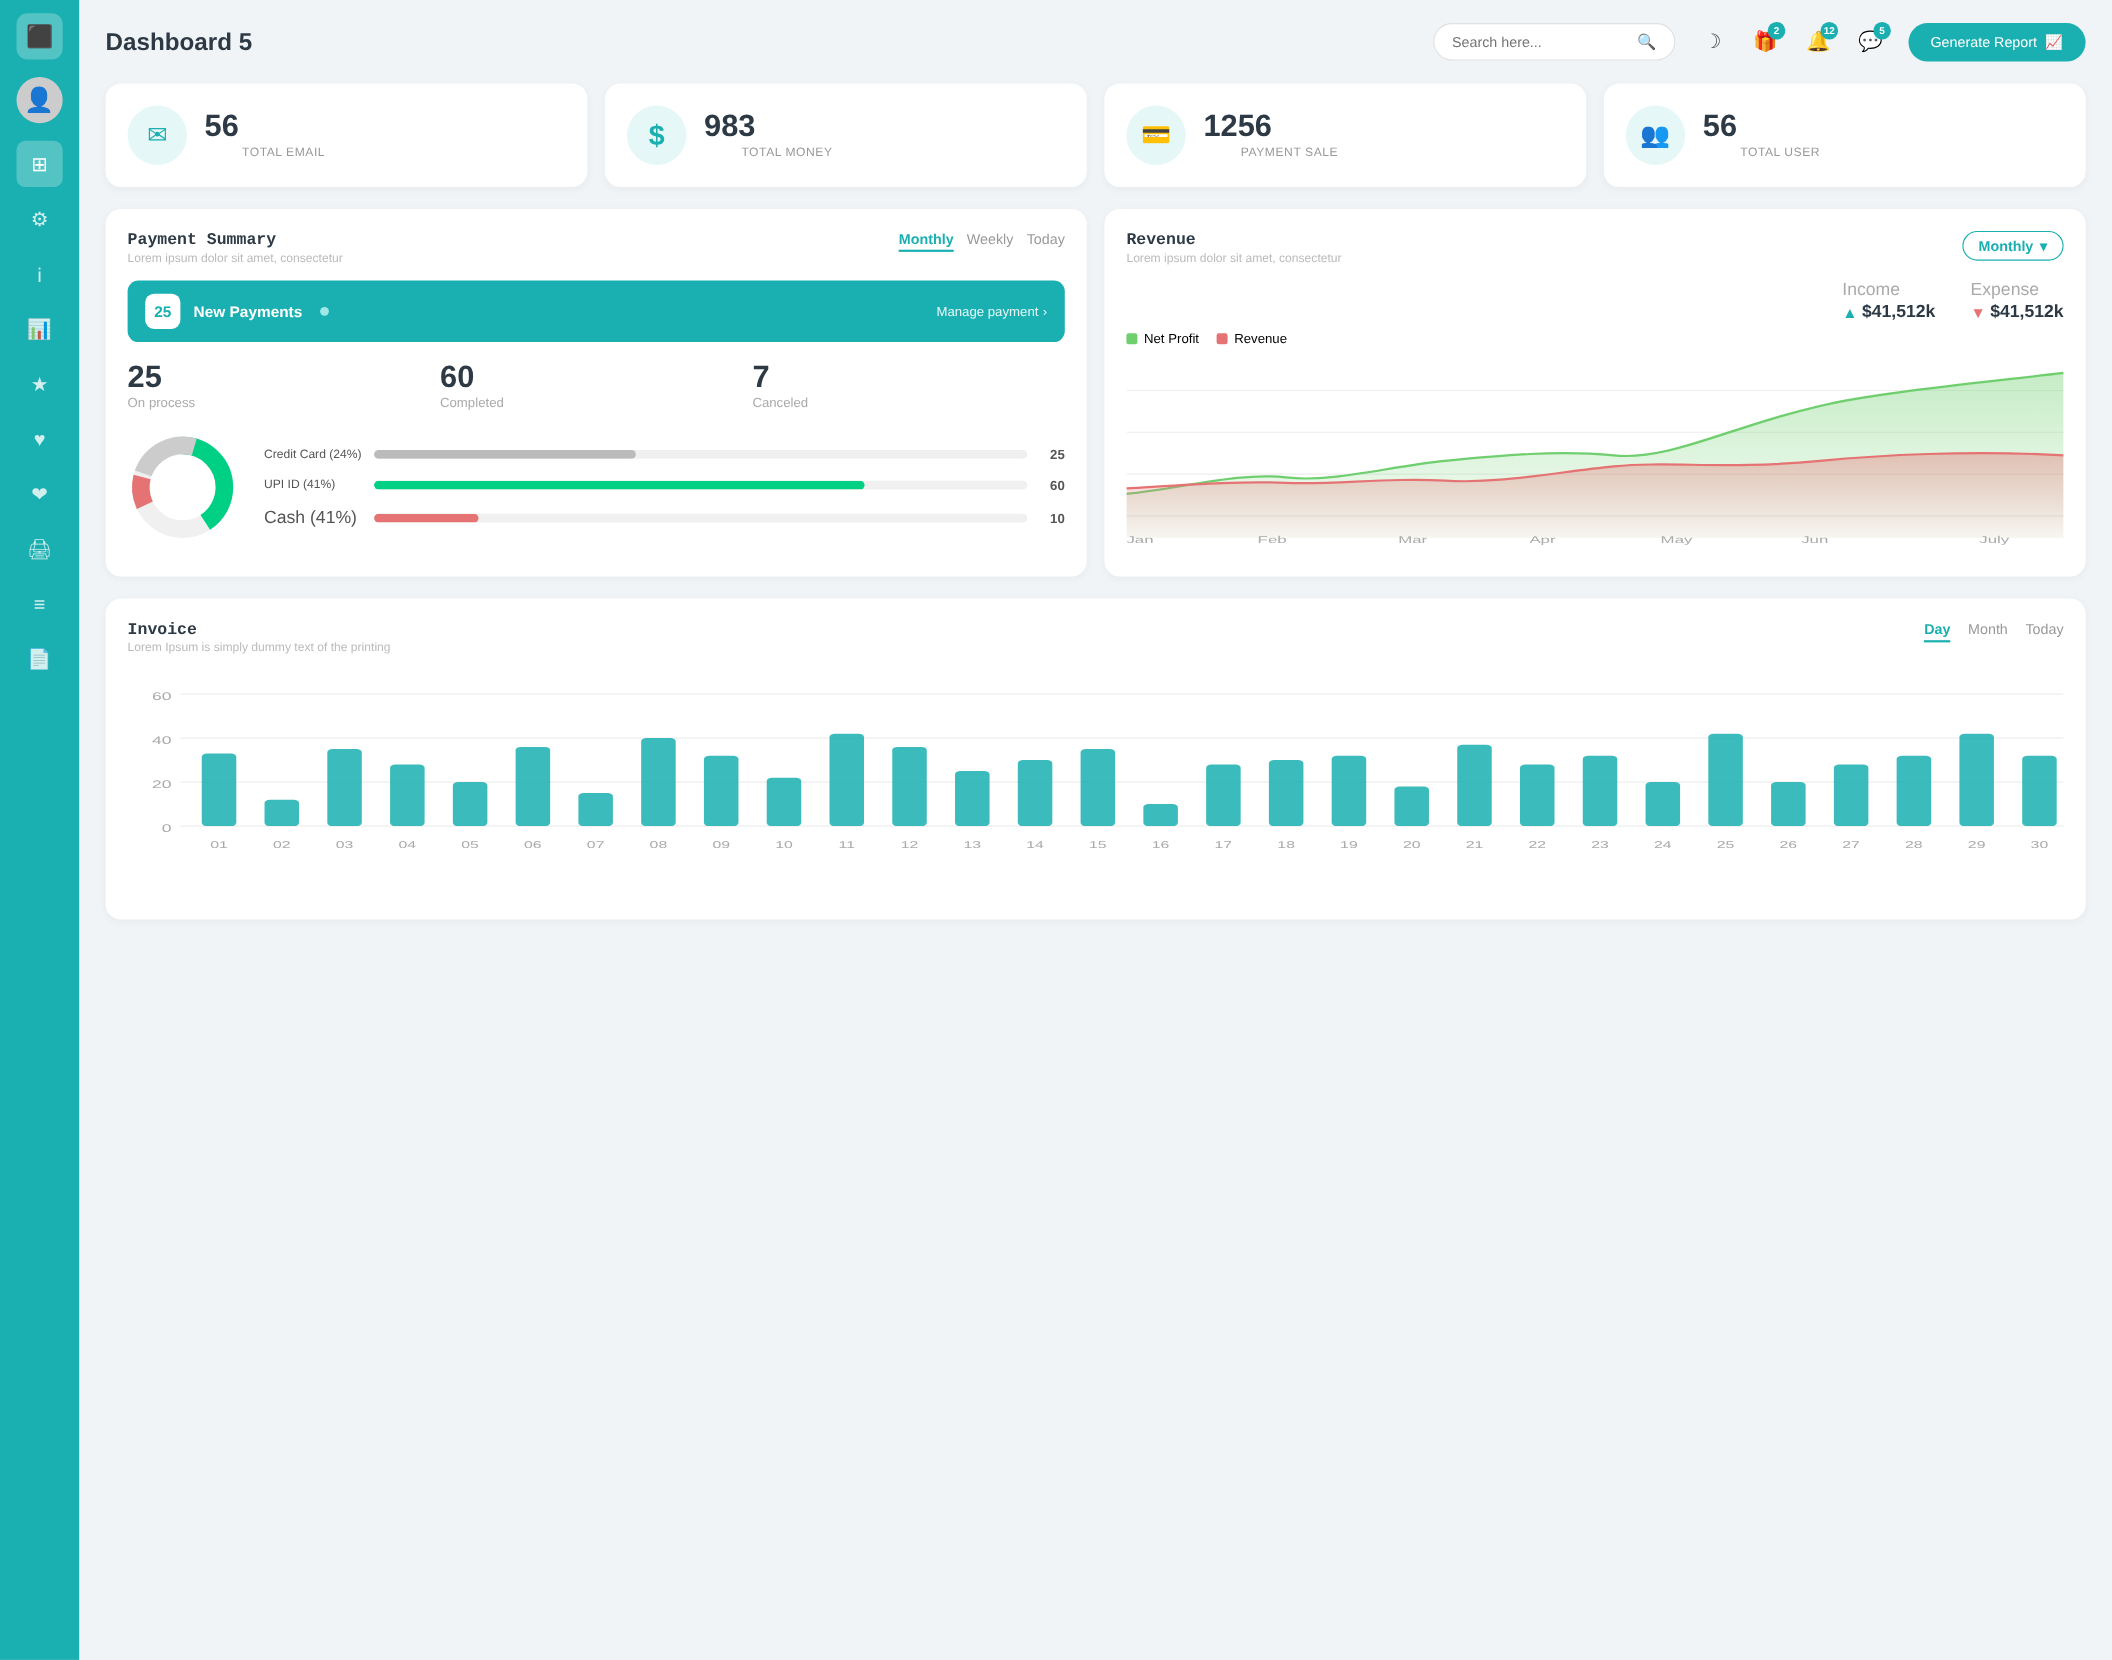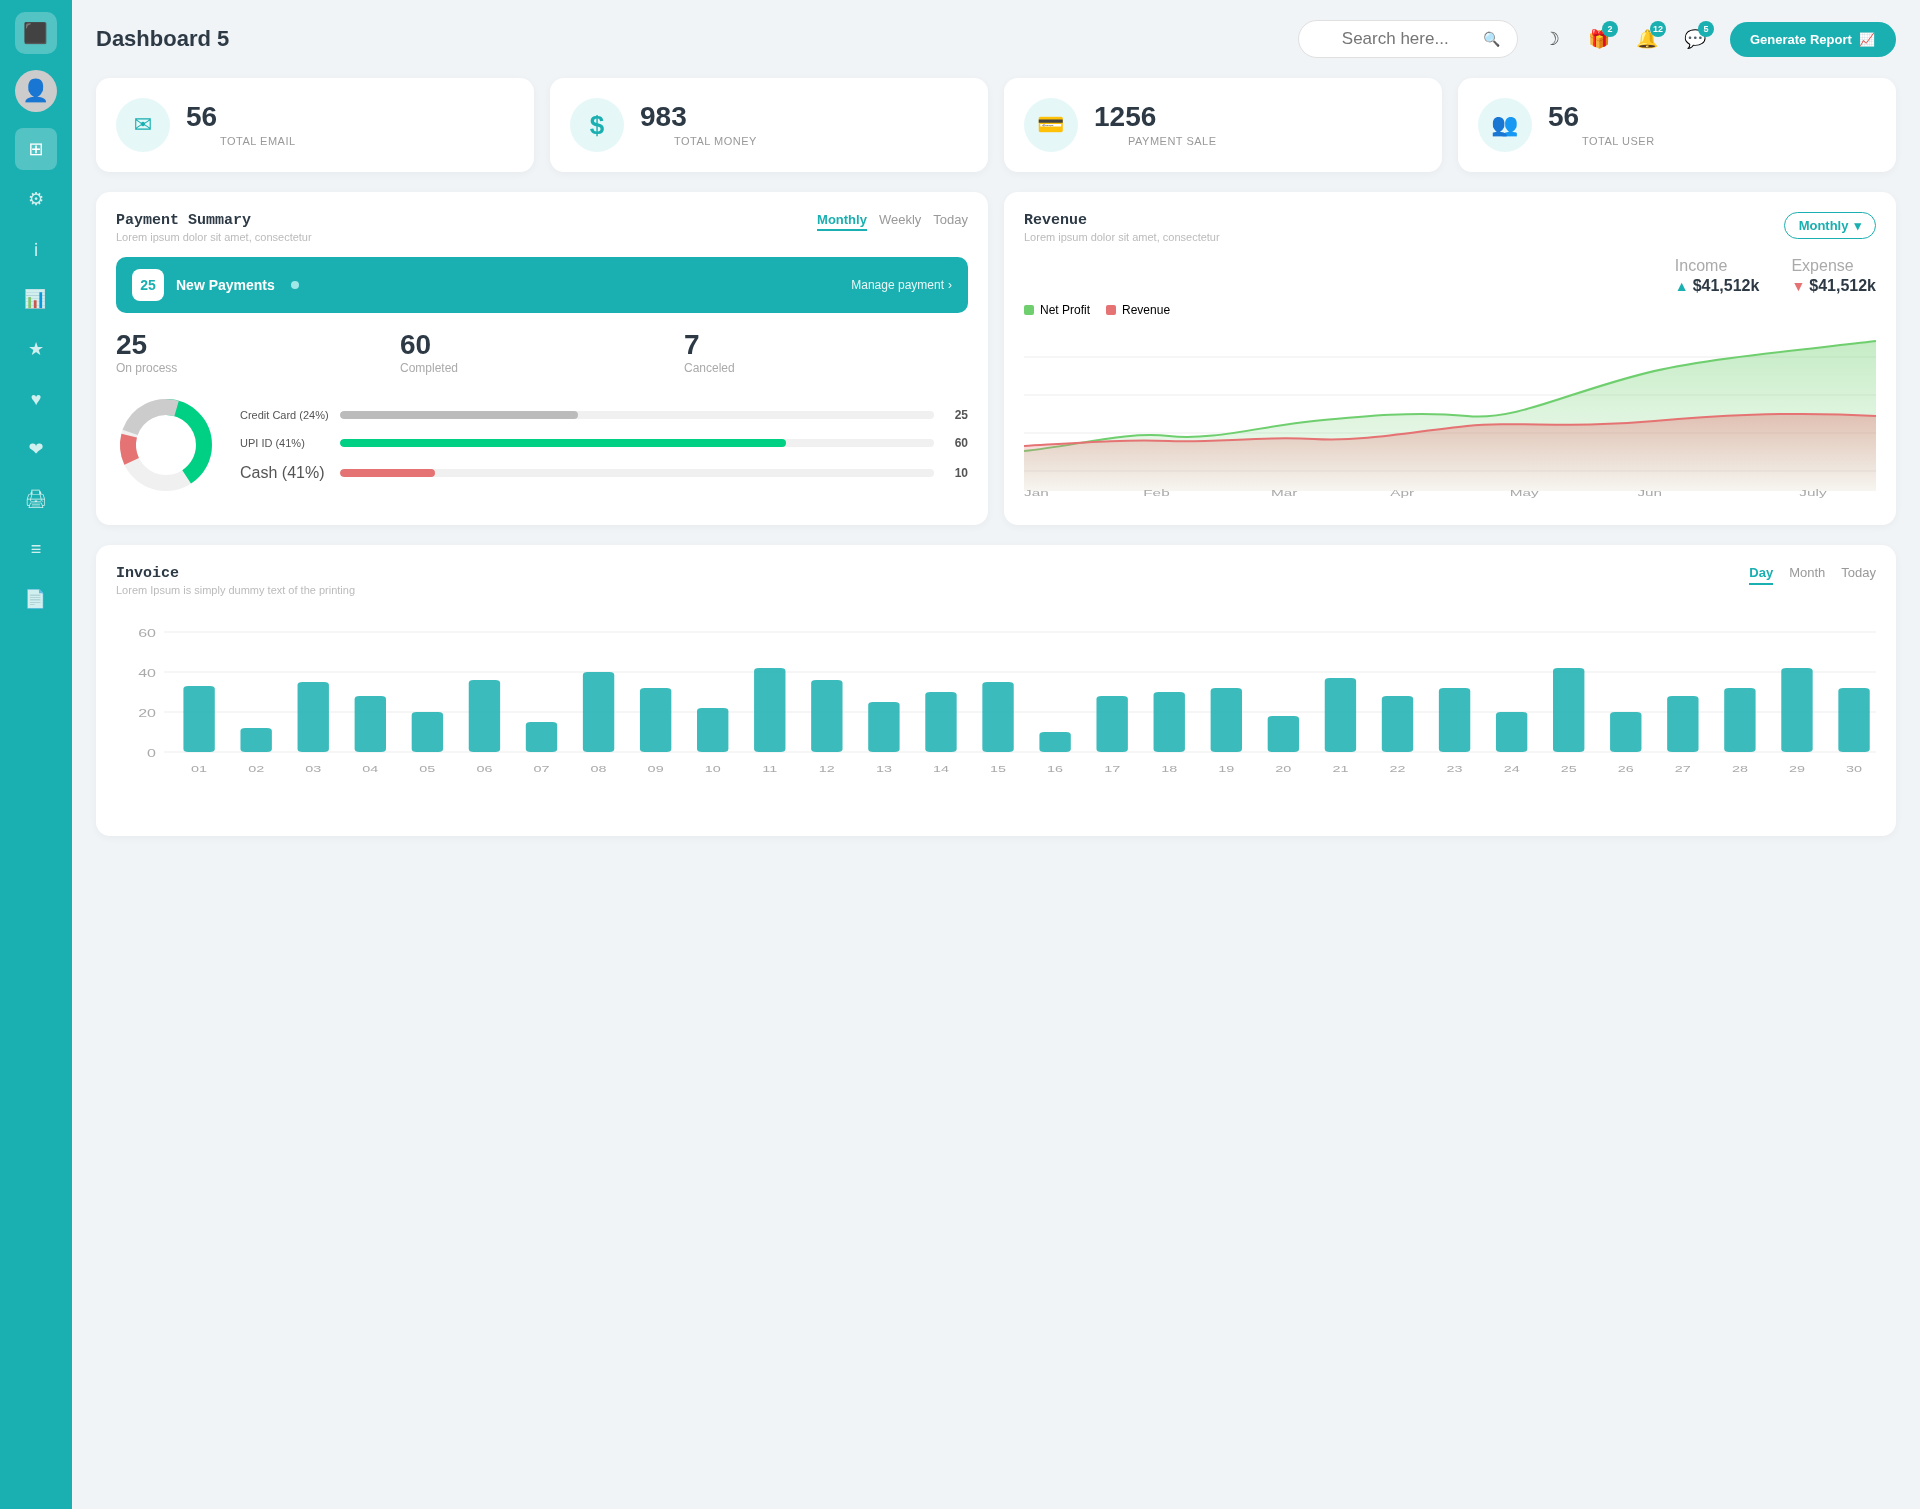--- a/index.html
+++ b/index.html
@@ -72,25 +72,24 @@
       background: #fff;
       border-radius: 24px;
       padding: 8px 16px;
       gap: 8px;
       width: 220px;
       border: 1px solid #e0e0e0;
     }
     .search-box input {
       border: none;
       outline: none;
-      font-size: 17px;
+      font-size: 13px;
       color: #888;
       width: 100%;
       background: transparent;
-      text-align: center;
     }
     .header-icons {
       display: flex;
       align-items: center;
       gap: 12px;
     }
     .icon-btn {
       position: relative;
       width: 36px; height: 36px;
       display: flex; align-items: center; justify-content: center;
@@ -109,21 +108,21 @@
       display: flex; align-items: center; justify-content: center;
       font-weight: 700;
     }
     .generate-btn {
       background: #1aafb0;
       color: #fff;
       border: none;
       border-radius: 24px;
       padding: 10px 20px;
       font-size: 13px;
-      font-weight: 700;
+      font-weight: 400;
       cursor: pointer;
       display: flex;
       align-items: center;
       gap: 8px;
       white-space: nowrap;
     }
 
     
     .stats-row {
       display: grid;

